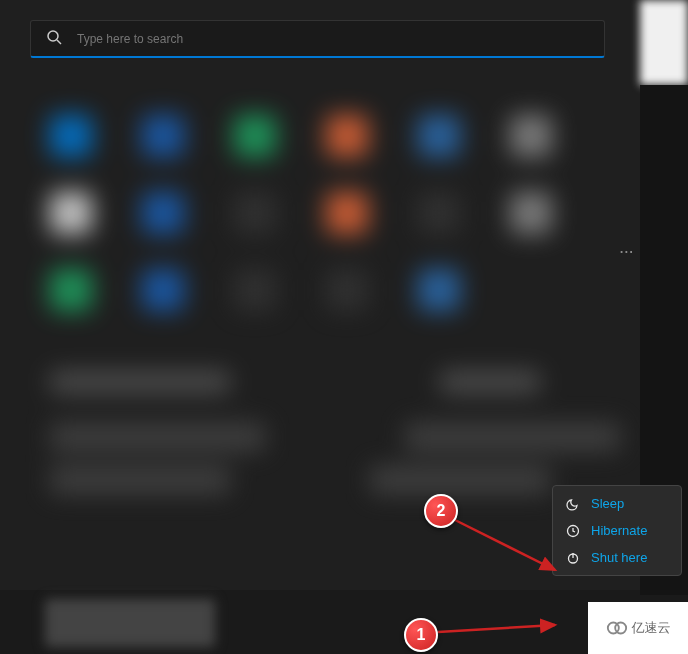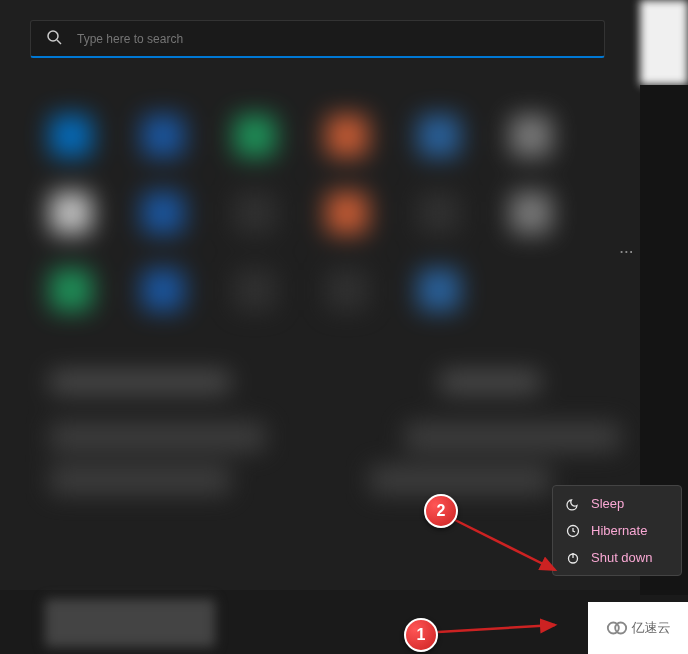--- a/index.html
+++ b/index.html
@@ -117,21 +117,21 @@
       width: 130px;
       background: #2b2b2b;
       border: 1px solid #444;
       border-radius: 4px;
       padding: 4px 0;
     }
     .power-item {
       display: flex;
       align-items: center;
       padding: 6px 12px;
-      color: #f9a8d4;
+      color: #0ea5e9;
       font-size: 13px;
       cursor: pointer;
     }
     .power-item-icon {
       margin-right: 10px;
       width: 16px;
       display: flex;
       align-items: center;
       justify-content: center;
     }
@@ -282,21 +282,21 @@
     </span>
     <span>Hibernate</span>
   </div>
   <div class="power-item">
     <span class="power-item-icon">
       <svg width="14" height="14" viewBox="0 0 14 14" fill="none" stroke="#e8e8e8" stroke-width="1.3">
         <circle cx="7" cy="7.5" r="4.5"></circle>
         <line x1="7" y1="2" x2="7" y2="7"></line>
       </svg>
     </span>
-    <span>Shut down</span>
+    <span>Shut here</span>
   </div>
 </div>
 
 <svg class="arrow-svg" style="left:0;top:0" width="688" height="654">
   <defs>
     <marker id="ah" markerWidth="8" markerHeight="8" refX="6" refY="3" orient="auto">
       <path d="M0,0 L7,3 L0,6 z" fill="#cc2222"></path>
     </marker>
   </defs>
   <line x1="438" y1="632" x2="555" y2="625" stroke="#cc2222" stroke-width="2.5" marker-end="url(#ah)"></line>

